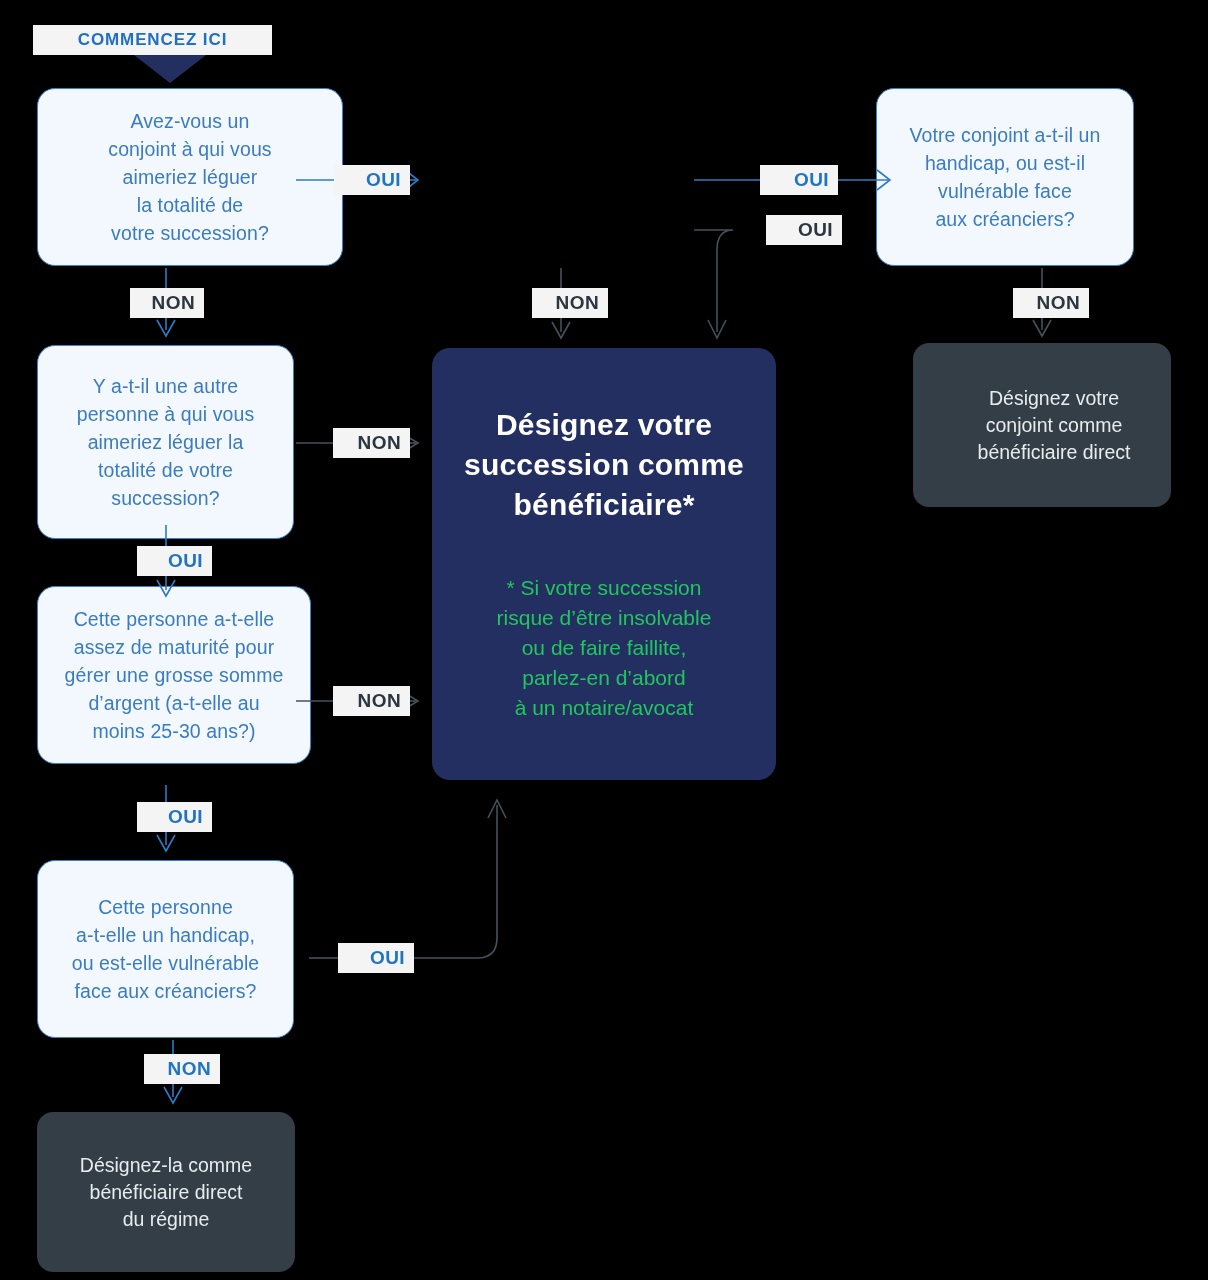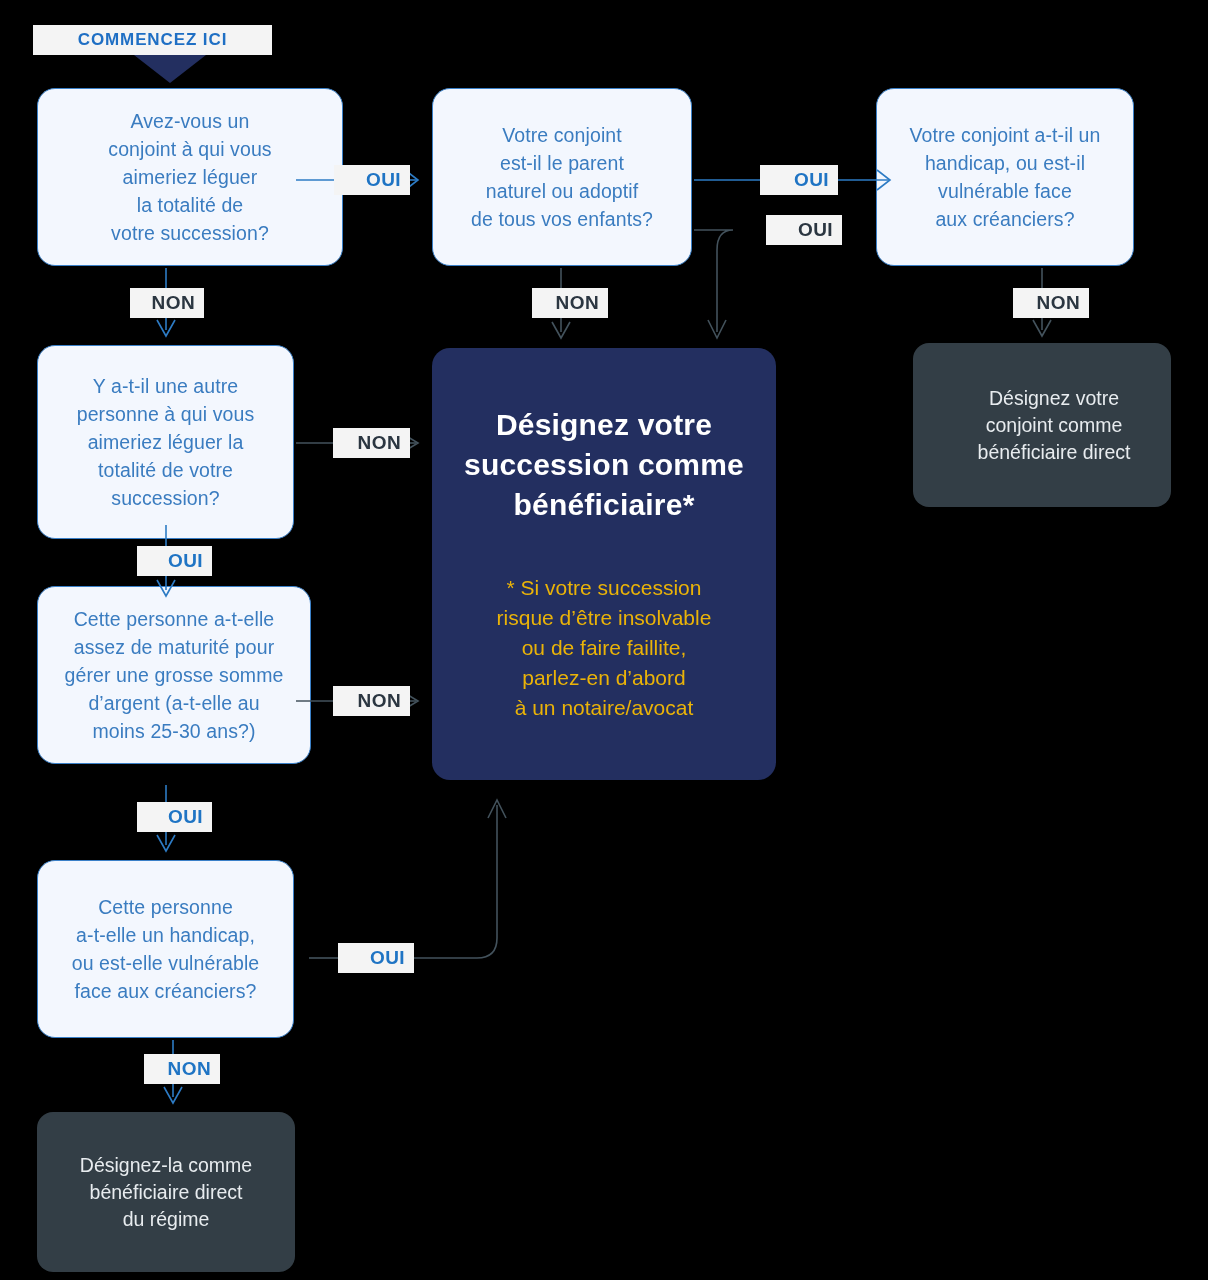--- a/index.html
+++ b/index.html
@@ -38,21 +38,21 @@
     color:#ffffff;
     border-radius:18px;
     flex-direction:column;
     padding:28px 22px;
     gap:24px;
   }
   .primary .headline{
     font-size:30px;line-height:40px;font-weight:700;letter-spacing:.2px;
   }
   .primary .note{
-    margin-top:24px;font-size:21px;line-height:30px;font-weight:400;color:#eab308;text-align:center;
+    margin-top:24px;font-size:21px;line-height:30px;font-weight:400;color:#22c55e;text-align:center;
   }
 
   
   .banner{
     position:absolute;background:#f4f4f4;
     display:flex;align-items:center;justify-content:center;
     color:#1f6fc4;font-weight:700;font-size:17px;letter-spacing:.9px;
   }
   .banner-arrow{
     position:absolute;width:0;height:0;
@@ -87,26 +87,20 @@
   <div class="banner-arrow" style="left:134px;top:55px;"></div>
 
   <div class="node q" style="left:37px;top:88px;width:306px;height:178px;">
     <span class="txt" style="white-space:pre-line;">Avez-vous un
 conjoint à qui vous
 aimeriez léguer
 la totalité de
 votre succession?</span>
   </div>
 
-  <div class="node q" style="left:432px;top:88px;width:260px;height:178px;">
-    <span class="txt" style="white-space:pre-line;">Votre conjoint
-est-il le parent
-naturel ou adoptif
-de tous vos enfants?</span>
-  </div>
 
   <div class="node q" style="left:876px;top:88px;width:258px;height:178px;">
     <span class="txt" style="white-space:pre-line;">Votre conjoint a-t-il un
 handicap, ou est-il
 vulnérable face
 aux créanciers?</span>
   </div>
 
   <div class="node q" style="left:37px;top:345px;width:257px;height:194px;">
     <span class="txt" style="white-space:pre-line;">Y a-t-il une autre

